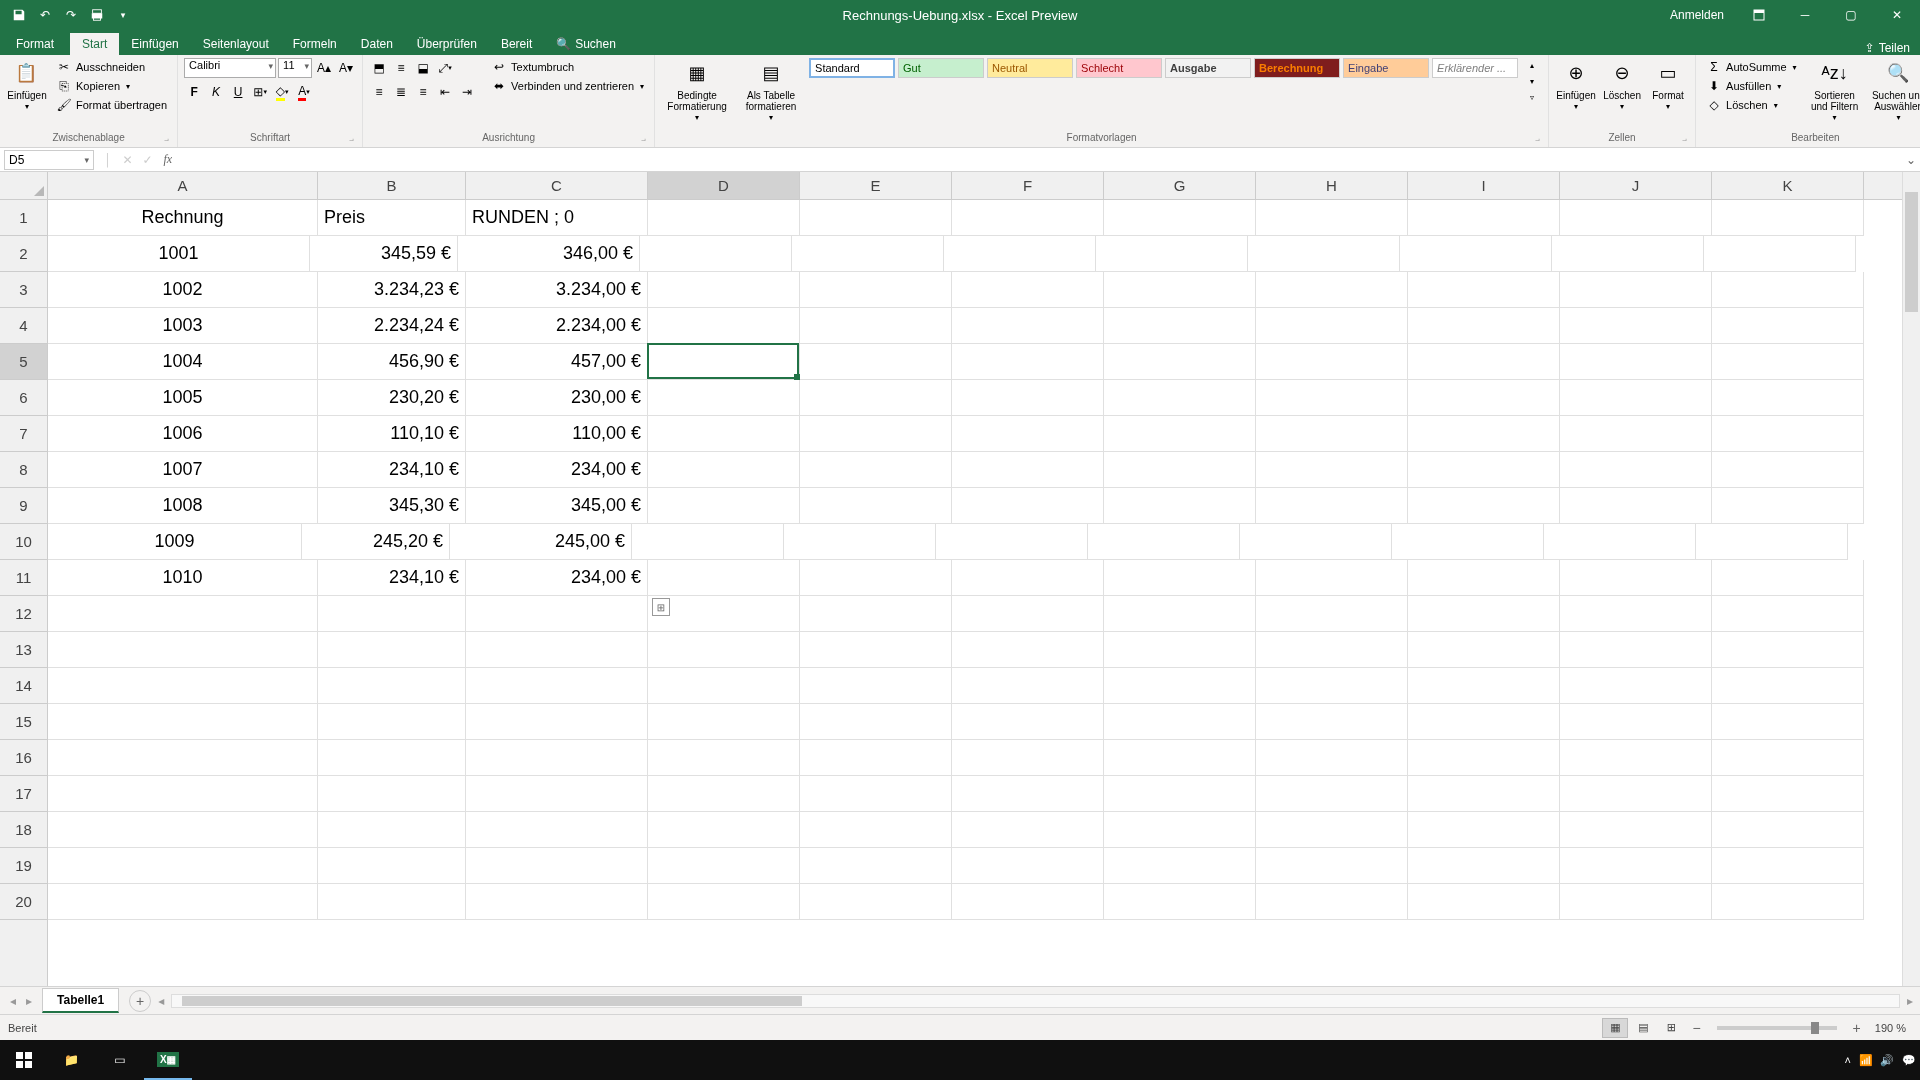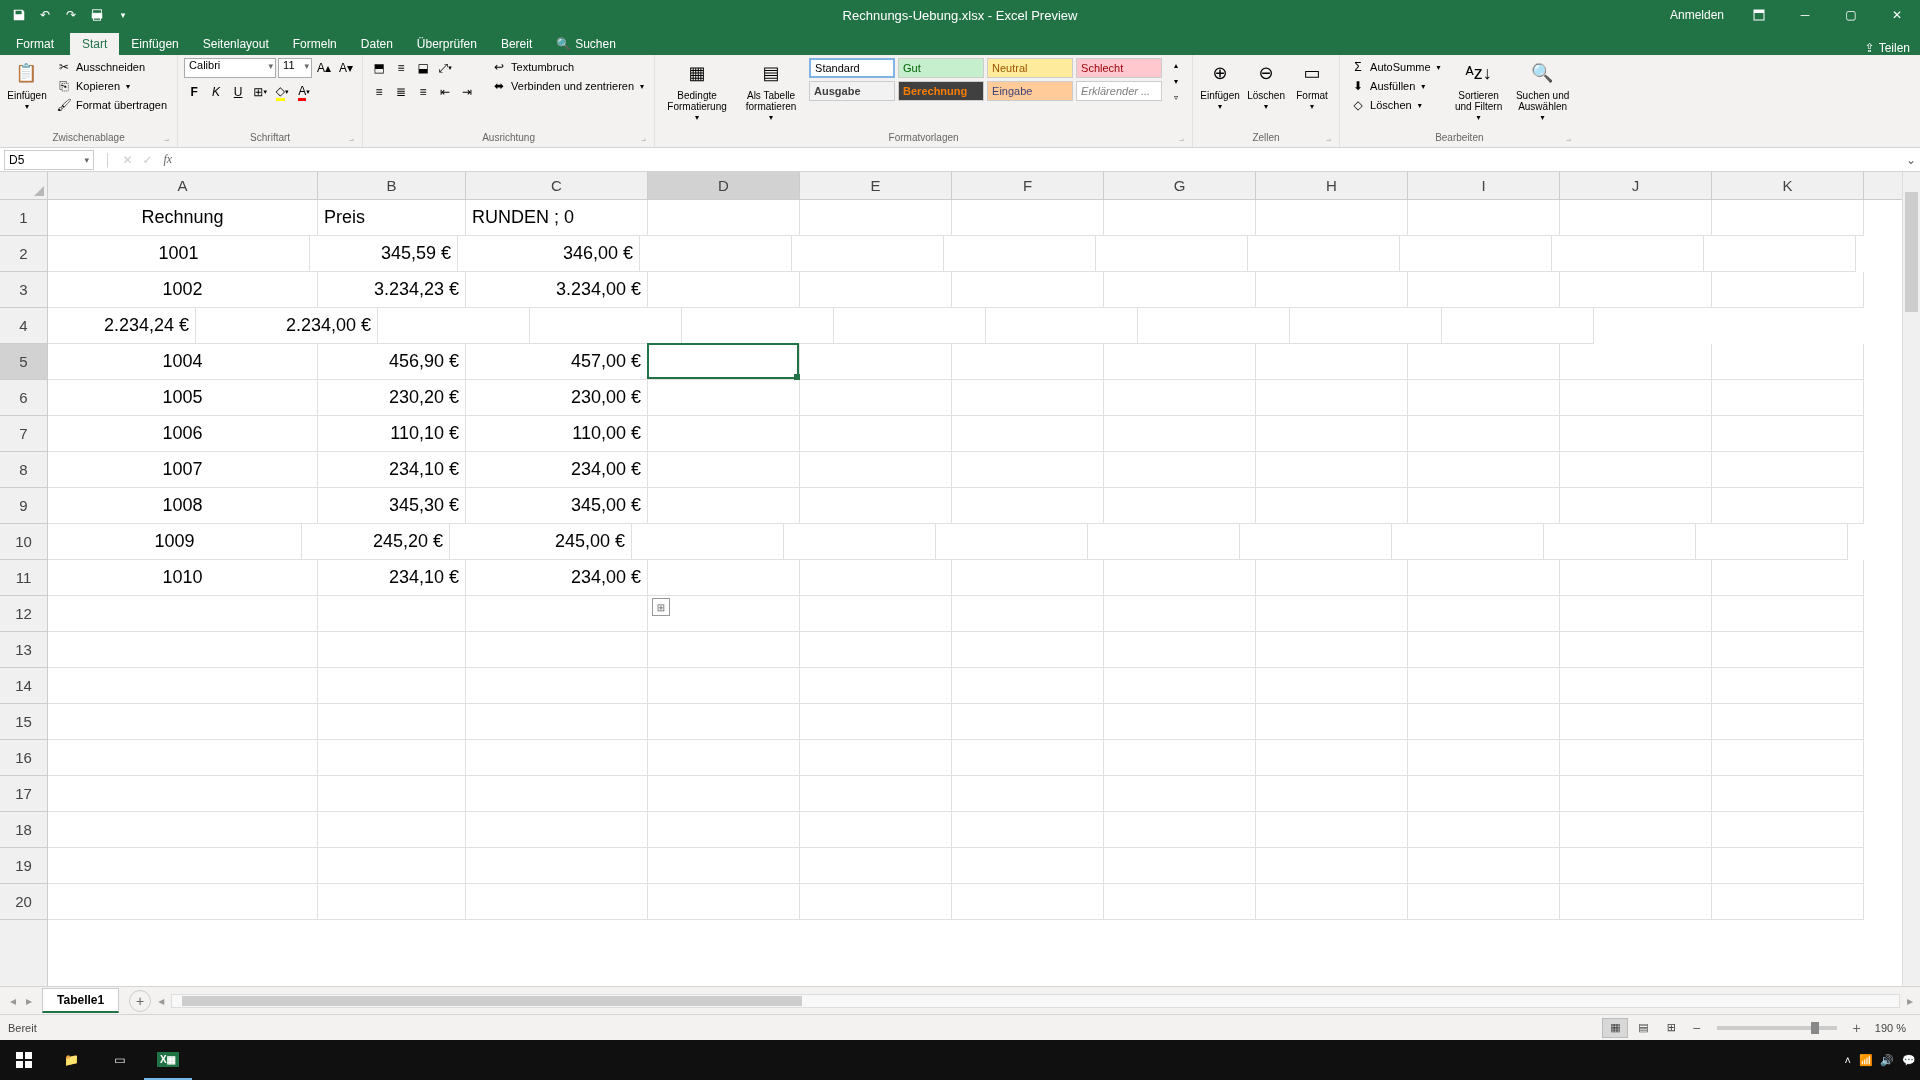--- a/index.html
+++ b/index.html
@@ -40,21 +40,21 @@
 .font-row { display: flex; gap: 2px; align-items: center; }
 .combo { height: 20px; border: 1px solid #ababab; background: #fff; font-size: 11px; padding: 0 14px 0 4px; position: relative; }
 .combo.fname { width: 92px; }
 .combo.fsize { width: 34px; }
 .combo::after { content: '▾'; position: absolute; right: 2px; top: 2px; font-size: 9px; color: #666; }
 .tbtn { width: 20px; height: 20px; display: flex; align-items: center; justify-content: center; cursor: pointer; font-size: 12px; border:1px solid transparent;}
 
 .align-box { display: flex; flex-direction: column; gap: 4px; }
 .combo.numfmt { width: 110px; }
 
-.style-swatches { display: flex; flex-direction: column; gap: 3px; }
+.style-swatches { display: flex; flex-direction: row; gap: 3px; }
 .swatch-row { display: flex; gap: 3px; }
 .swatch { width: 86px; height: 20px; border: 1px solid #ccc; font-size: 11px; display: flex; align-items: center; padding: 0 4px; cursor: pointer; }
 
 
 .formula-bar { height: 24px; border-bottom: 1px solid #d4d4d4; display: flex; align-items: center; background: #fff; }
 .name-box { width: 90px; height: 20px; border: 1px solid #ccc; margin: 0 4px; font-size: 12px; padding: 0 4px; display: flex; align-items: center; justify-content: space-between; }
 .name-box::after { content: '▾'; font-size: 9px; color: #666; }
 .fx-divider { color: #ccc; padding: 0 6px; }
 .fx-label { font-style: italic; font-family: 'Times New Roman', serif; padding: 0 6px; color: #666; }
 .formula-input { flex: 1; height: 20px; border: none; padding: 0 4px; font-size: 12px; }
@@ -271,21 +271,21 @@
       </div>
       <div class="style-swatches">
         <div class="swatch-row">
           <div class="swatch" style="background:#fff;border:2px solid #7fb2e5">Standard</div>
           <div class="swatch" style="background:#c6efce;color:#006100">Gut</div>
           <div class="swatch" style="background:#ffeb9c;color:#9c5700">Neutral</div>
           <div class="swatch" style="background:#ffc7ce;color:#9c0006">Schlecht</div>
         </div>
         <div class="swatch-row">
           <div class="swatch" style="background:#f2f2f2;color:#3f3f3f;font-weight:bold">Ausgabe</div>
-          <div class="swatch" style="background:#404040;color:#fa7d00;font-weight:bold">Berechnung</div>
+          <div class="swatch" style="background:#7f1d1d;color:#fa7d00;font-weight:bold">Berechnung</div>
           <div class="swatch" style="background:#ffcc99;color:#3f3f76">Eingabe</div>
           <div class="swatch" style="background:#fff;color:#7f7f7f;font-style:italic">Erklärender ...</div>
         </div>
       </div>
       <div style="display:flex;flex-direction:column;justify-content:center;padding:0 3px;gap:2px">
         <div class="tbtn" style="height:14px;width:14px;font-size:8px">▴</div>
         <div class="tbtn" style="height:14px;width:14px;font-size:8px">▾</div>
         <div class="tbtn" style="height:14px;width:14px;font-size:8px">▿</div>
       </div>
     </div>
@@ -428,20 +428,21 @@
         <div class="cell" style="width: 152px;"></div>
         <div class="cell" style="width: 152px;"></div>
         <div class="cell" style="width: 152px;"></div>
         <div class="cell" style="width: 152px;"></div>
         <div class="cell" style="width: 152px;"></div>
         <div class="cell" style="width: 152px;"></div>
         <div class="cell" style="width: 152px;"></div>
         <div class="cell" style="width: 152px;"></div>
       </div>
       <div class="cell-row">
+        <div class="cell center" style="width: 270px;">1003</div>
         <div class="cell right" style="width: 148px;">2.234,24 €</div>
         <div class="cell right" style="width: 182px;">2.234,00 €</div>
         <div class="cell" style="width: 152px;"></div>
         <div class="cell" style="width: 152px;"></div>
         <div class="cell" style="width: 152px;"></div>
         <div class="cell" style="width: 152px;"></div>
         <div class="cell" style="width: 152px;"></div>
         <div class="cell" style="width: 152px;"></div>
         <div class="cell" style="width: 152px;"></div>
         <div class="cell" style="width: 152px;"></div>

